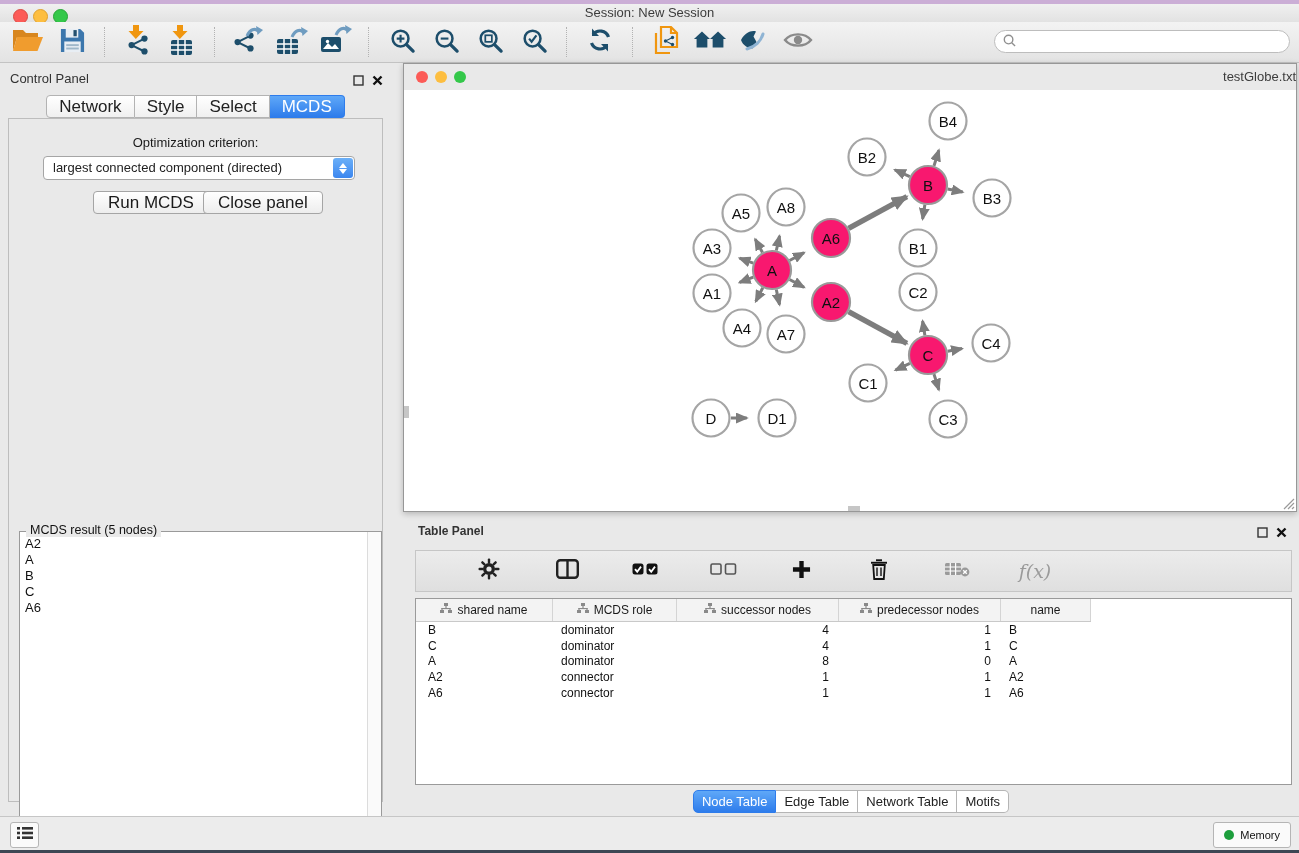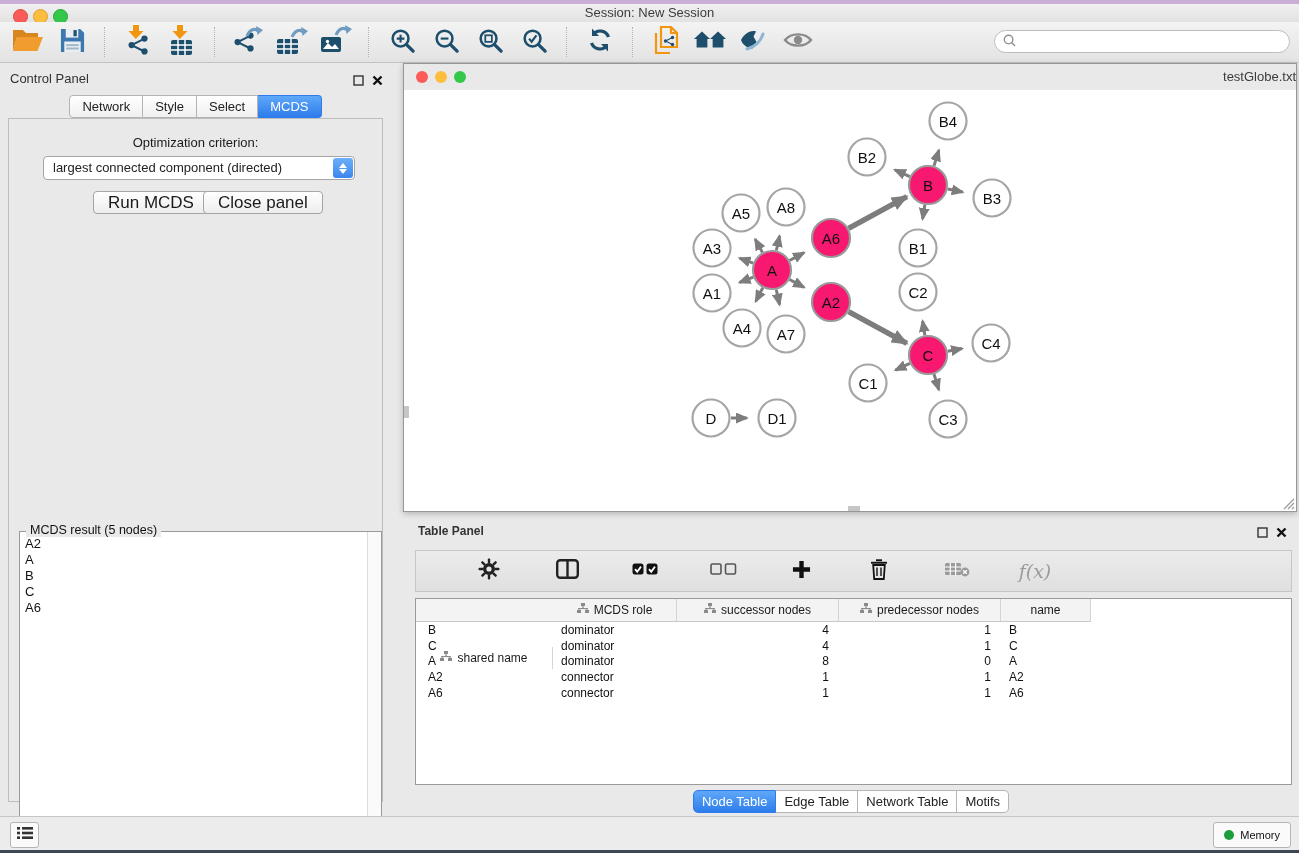--- a/index.html
+++ b/index.html
@@ -25,21 +25,21 @@
   .tb-btn{width:44px;height:36px;display:flex;align-items:center;justify-content:center;cursor:default;}
   #search-wrap{position:absolute;right:9px;top:8px;width:296px;height:23px;background:#fff;
                border:1px solid #bdbdbd;border-radius:12px;display:flex;align-items:center;padding-left:8px;box-sizing:border-box;}
 
   
   #control-panel{position:absolute;left:0;top:63px;width:391px;height:749px;}
   #cp-header{position:absolute;left:0;top:0;width:100%;height:30px;}
   #cp-title{position:absolute;left:10px;top:8px;font-size:13px;color:#333;}
   .win-icons{position:absolute;right:8px;top:9px;display:flex;gap:8px;align-items:center;}
   #cp-tabs{position:absolute;left:0;top:32px;width:100%;display:flex;justify-content:center;}
-  .cp-tab{font-size:13px;padding:2px 12px;height:17px;line-height:17px;background:linear-gradient(#fff,#f0f0f0);
+  .cp-tab{font-size:17px;padding:2px 12px;height:17px;line-height:17px;background:linear-gradient(#fff,#f0f0f0);
           border:1px solid #b3b3b3;border-left:none;color:#222;cursor:default;}
   .cp-tab:first-child{border-left:1px solid #b3b3b3;border-radius:4px 0 0 4px;}
   .cp-tab:last-child{border-radius:0 4px 4px 0;}
   .cp-tab.active{background:linear-gradient(#5fa8f8,#2e7ceb);color:#fff;border-color:#2e7ceb;padding-left:12px;}
   #cp-content{position:absolute;left:8px;top:55px;width:373px;height:682px;
               border:1px solid #bdbdbd;background:#e9e9e9;}
   #opt-label{position:absolute;left:0;top:16px;width:100%;text-align:center;font-size:13px;color:#1a1a1a;}
   #criterion{position:absolute;left:34px;top:37px;width:312px;height:24px;background:#fff;
              border:1px solid #a5a5a5;border-radius:4px;box-sizing:border-box;
              font-size:13px;line-height:22px;padding-left:9px;cursor:default;}
@@ -524,21 +524,21 @@
             <circle cx="21" cy="11" r="4.4" fill="#9a9a9a"></circle>
             <path d="M19.2 9.3l3.6 3.4M22.8 9.3l-3.6 3.4" stroke="#fff" stroke-width="1.4"></path>
           </svg></span>
       </div>
       <div class="tp-btn">
         <span><span class="fx">f(x)</span></span>
       </div>
     </div>
   <div id="node-table">
     <div id="nt-header">
-        <div class="nt-hcell" style="width: 137px; margin-top: 48px;">
+        <div class="nt-hcell" style="width: 137px;">
           <span><svg width="12" height="11" viewBox="0 0 12 11">
               <g fill="#8a8a8a">
                 <rect x="4" y="0" width="4" height="3"></rect>
                 <rect x="0" y="7" width="4" height="3"></rect>
                 <rect x="8" y="7" width="4" height="3"></rect>
                 <rect x="5.4" y="3" width="1.2" height="2"></rect>
                 <rect x="1.4" y="5" width="9.2" height="1.1"></rect>
                 <rect x="1.4" y="5" width="1.2" height="2"></rect>
                 <rect x="9.4" y="5" width="1.2" height="2"></rect>
               </g>

